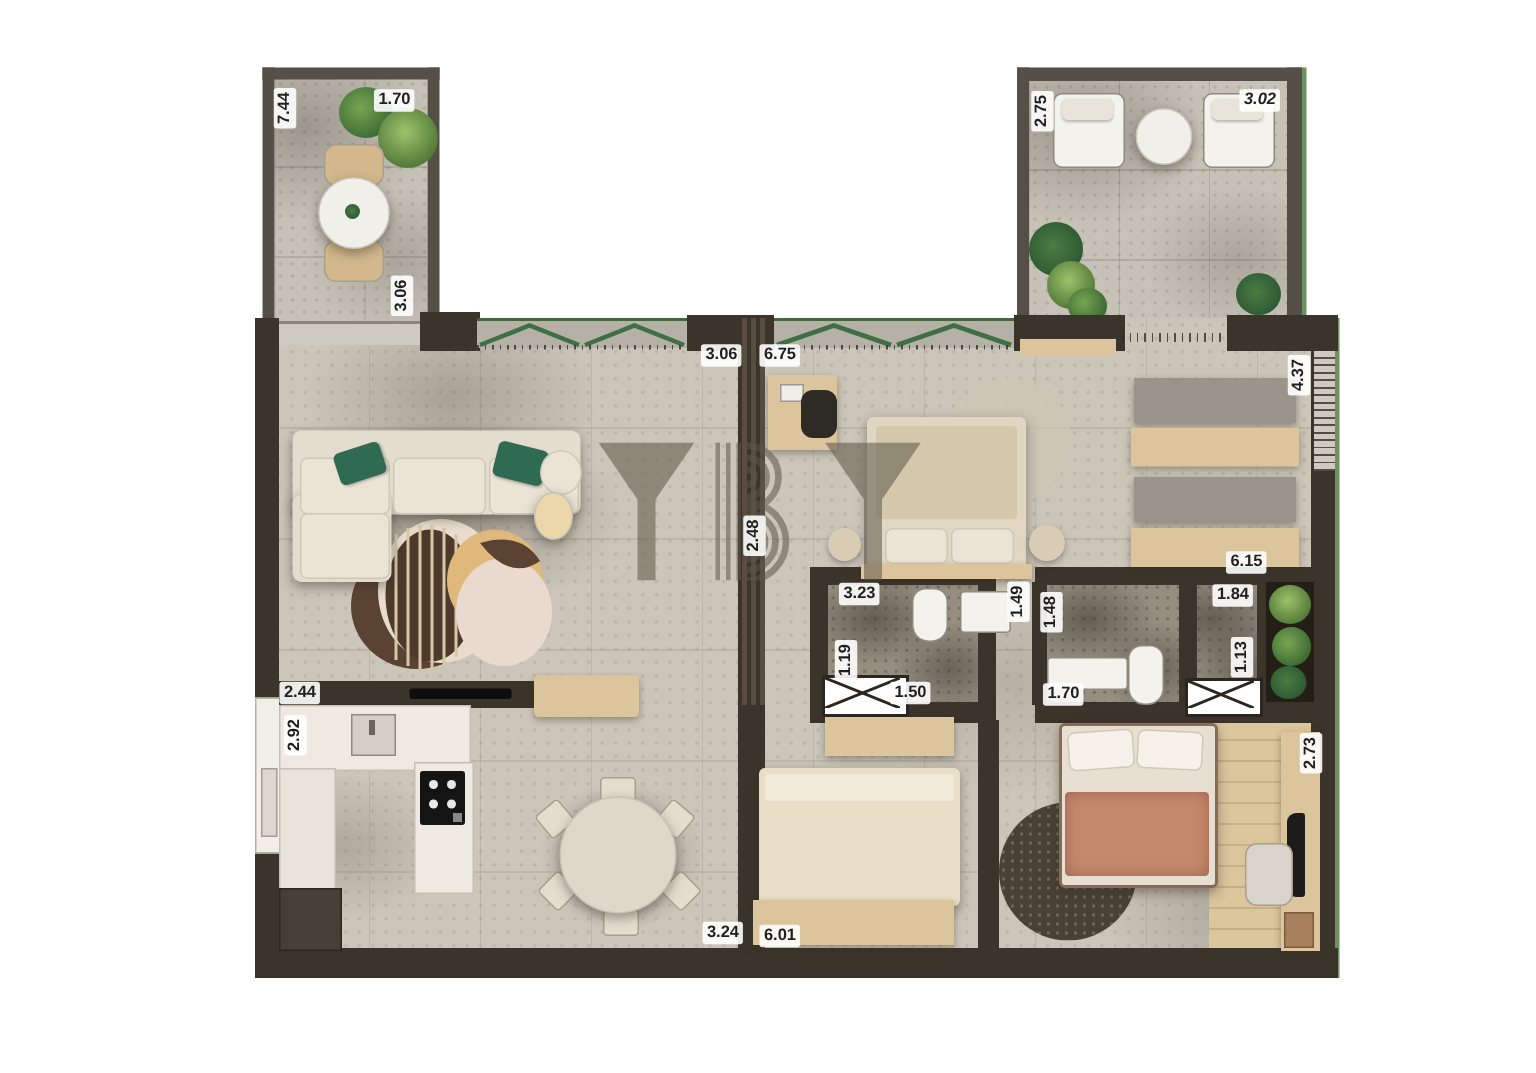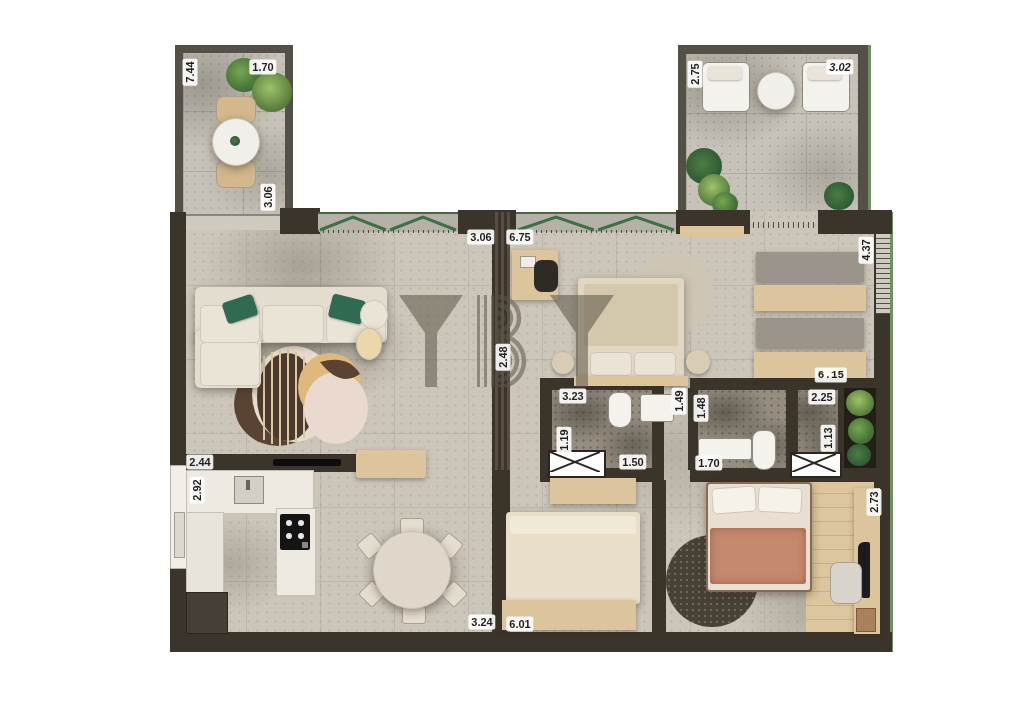--- a/index.html
+++ b/index.html
@@ -296,28 +296,28 @@
 
   <div class="dim v" style="left:190px;top:72px;">7.44</div>
   <div class="dim" style="left:263px;top:67px;">1.70</div>
   <div class="dim v" style="left:268px;top:197px;">3.06</div>
   <div class="dim v" style="left:695px;top:74px;">2.75</div>
   <div class="dim" style="left:840px;top:67px;font-style:italic;">3.02</div>
   <div class="dim" style="left:481px;top:237px;">3.06</div>
   <div class="dim" style="left:520px;top:237px;">6.75</div>
   <div class="dim v" style="left:866px;top:250px;">4.37</div>
   <div class="dim v" style="left:503px;top:357px;">2.48</div>
-  <div class="dim" style="left:831px;top:375px;font-family:Liberation Mono, monospace;">6.15</div>
+  <div class="dim" style="left:831px;top:375px;">6.15</div>
   <div class="dim" style="left:573px;top:396px;">3.23</div>
   <div class="dim v" style="left:679px;top:401px;">1.49</div>
   <div class="dim v" style="left:564px;top:440px;">1.19</div>
-  <div class="dim" style="left:633px;top:462px;">1.50</div>
+  <div class="dim" style="left:607px;top:462px;">1.50</div>
   <div class="dim v" style="left:701px;top:408px;">1.48</div>
   <div class="dim" style="left:709px;top:463px;">1.70</div>
-  <div class="dim" style="left:822px;top:397px;">2.25</div>
+  <div class="dim" style="left:822px;top:397px;">1.84</div>
   <div class="dim v" style="left:828px;top:438px;">1.13</div>
   <div class="dim" style="left:200px;top:462px;">2.44</div>
   <div class="dim v" style="left:197px;top:490px;">2.92</div>
   <div class="dim" style="left:482px;top:622px;">3.24</div>
   <div class="dim" style="left:520px;top:624px;">6.01</div>
   <div class="dim v" style="left:874px;top:502px;">2.73</div>
 
 </div>
 
 </body></html>

